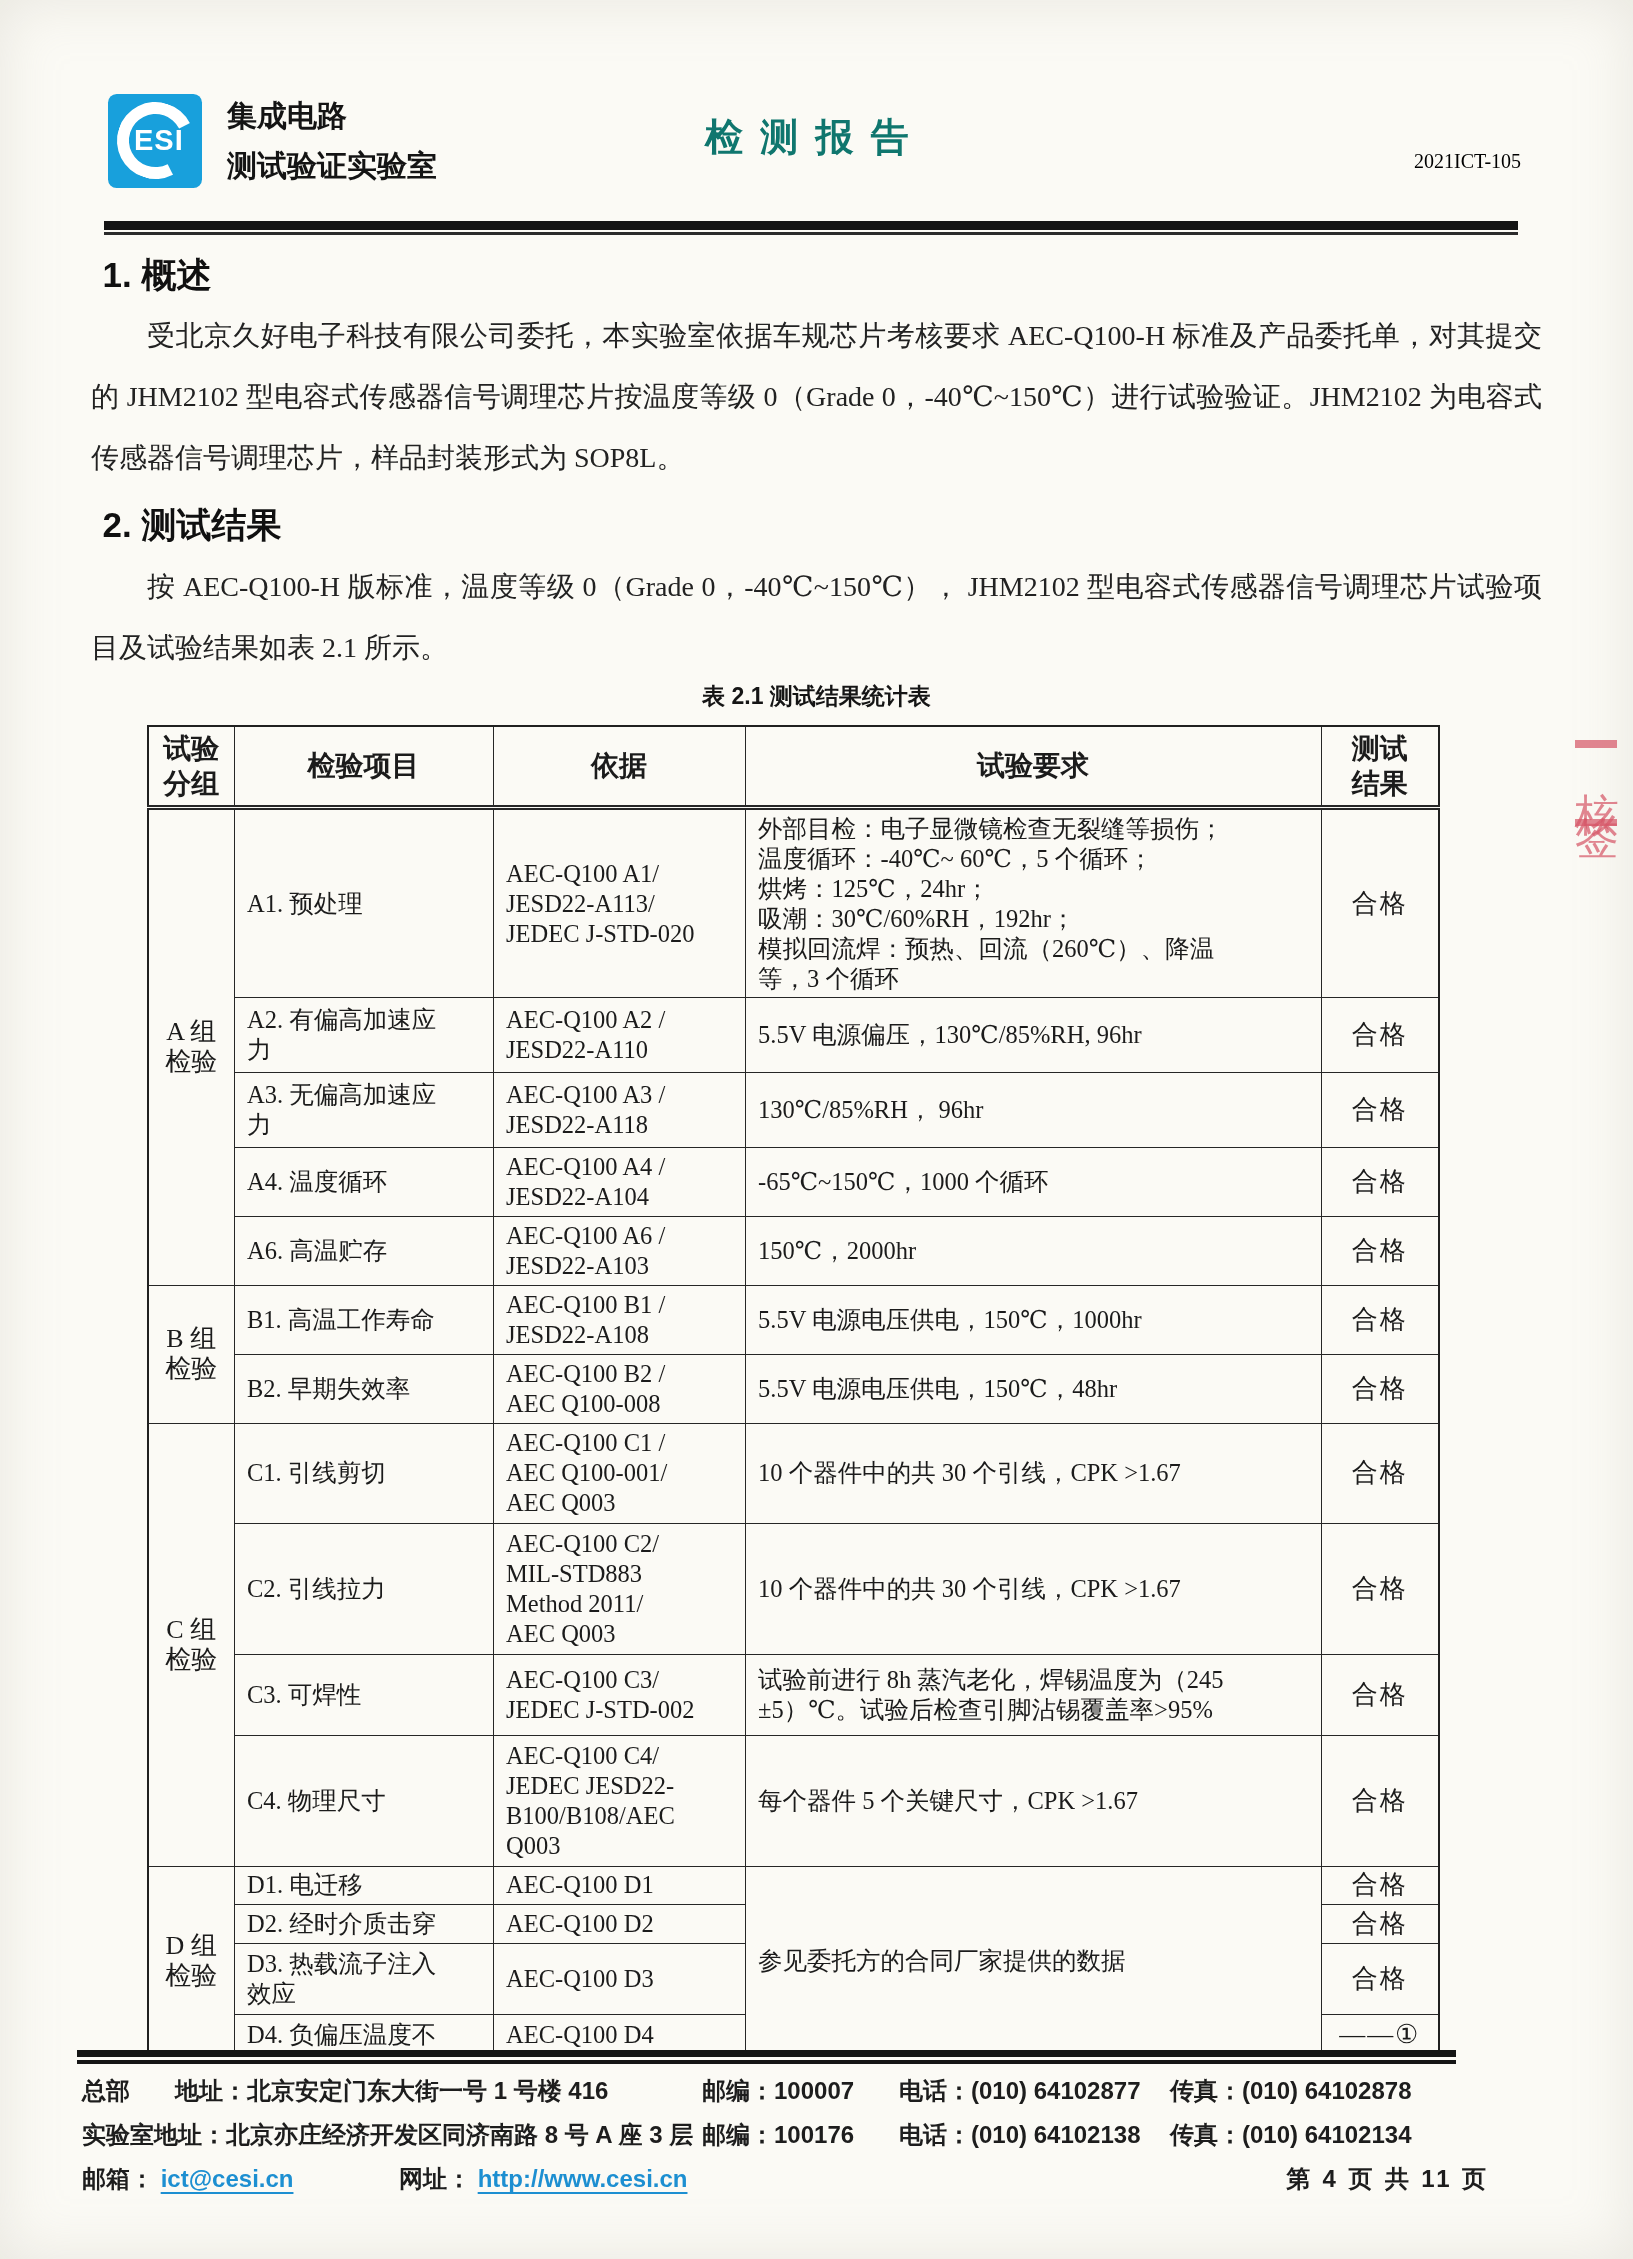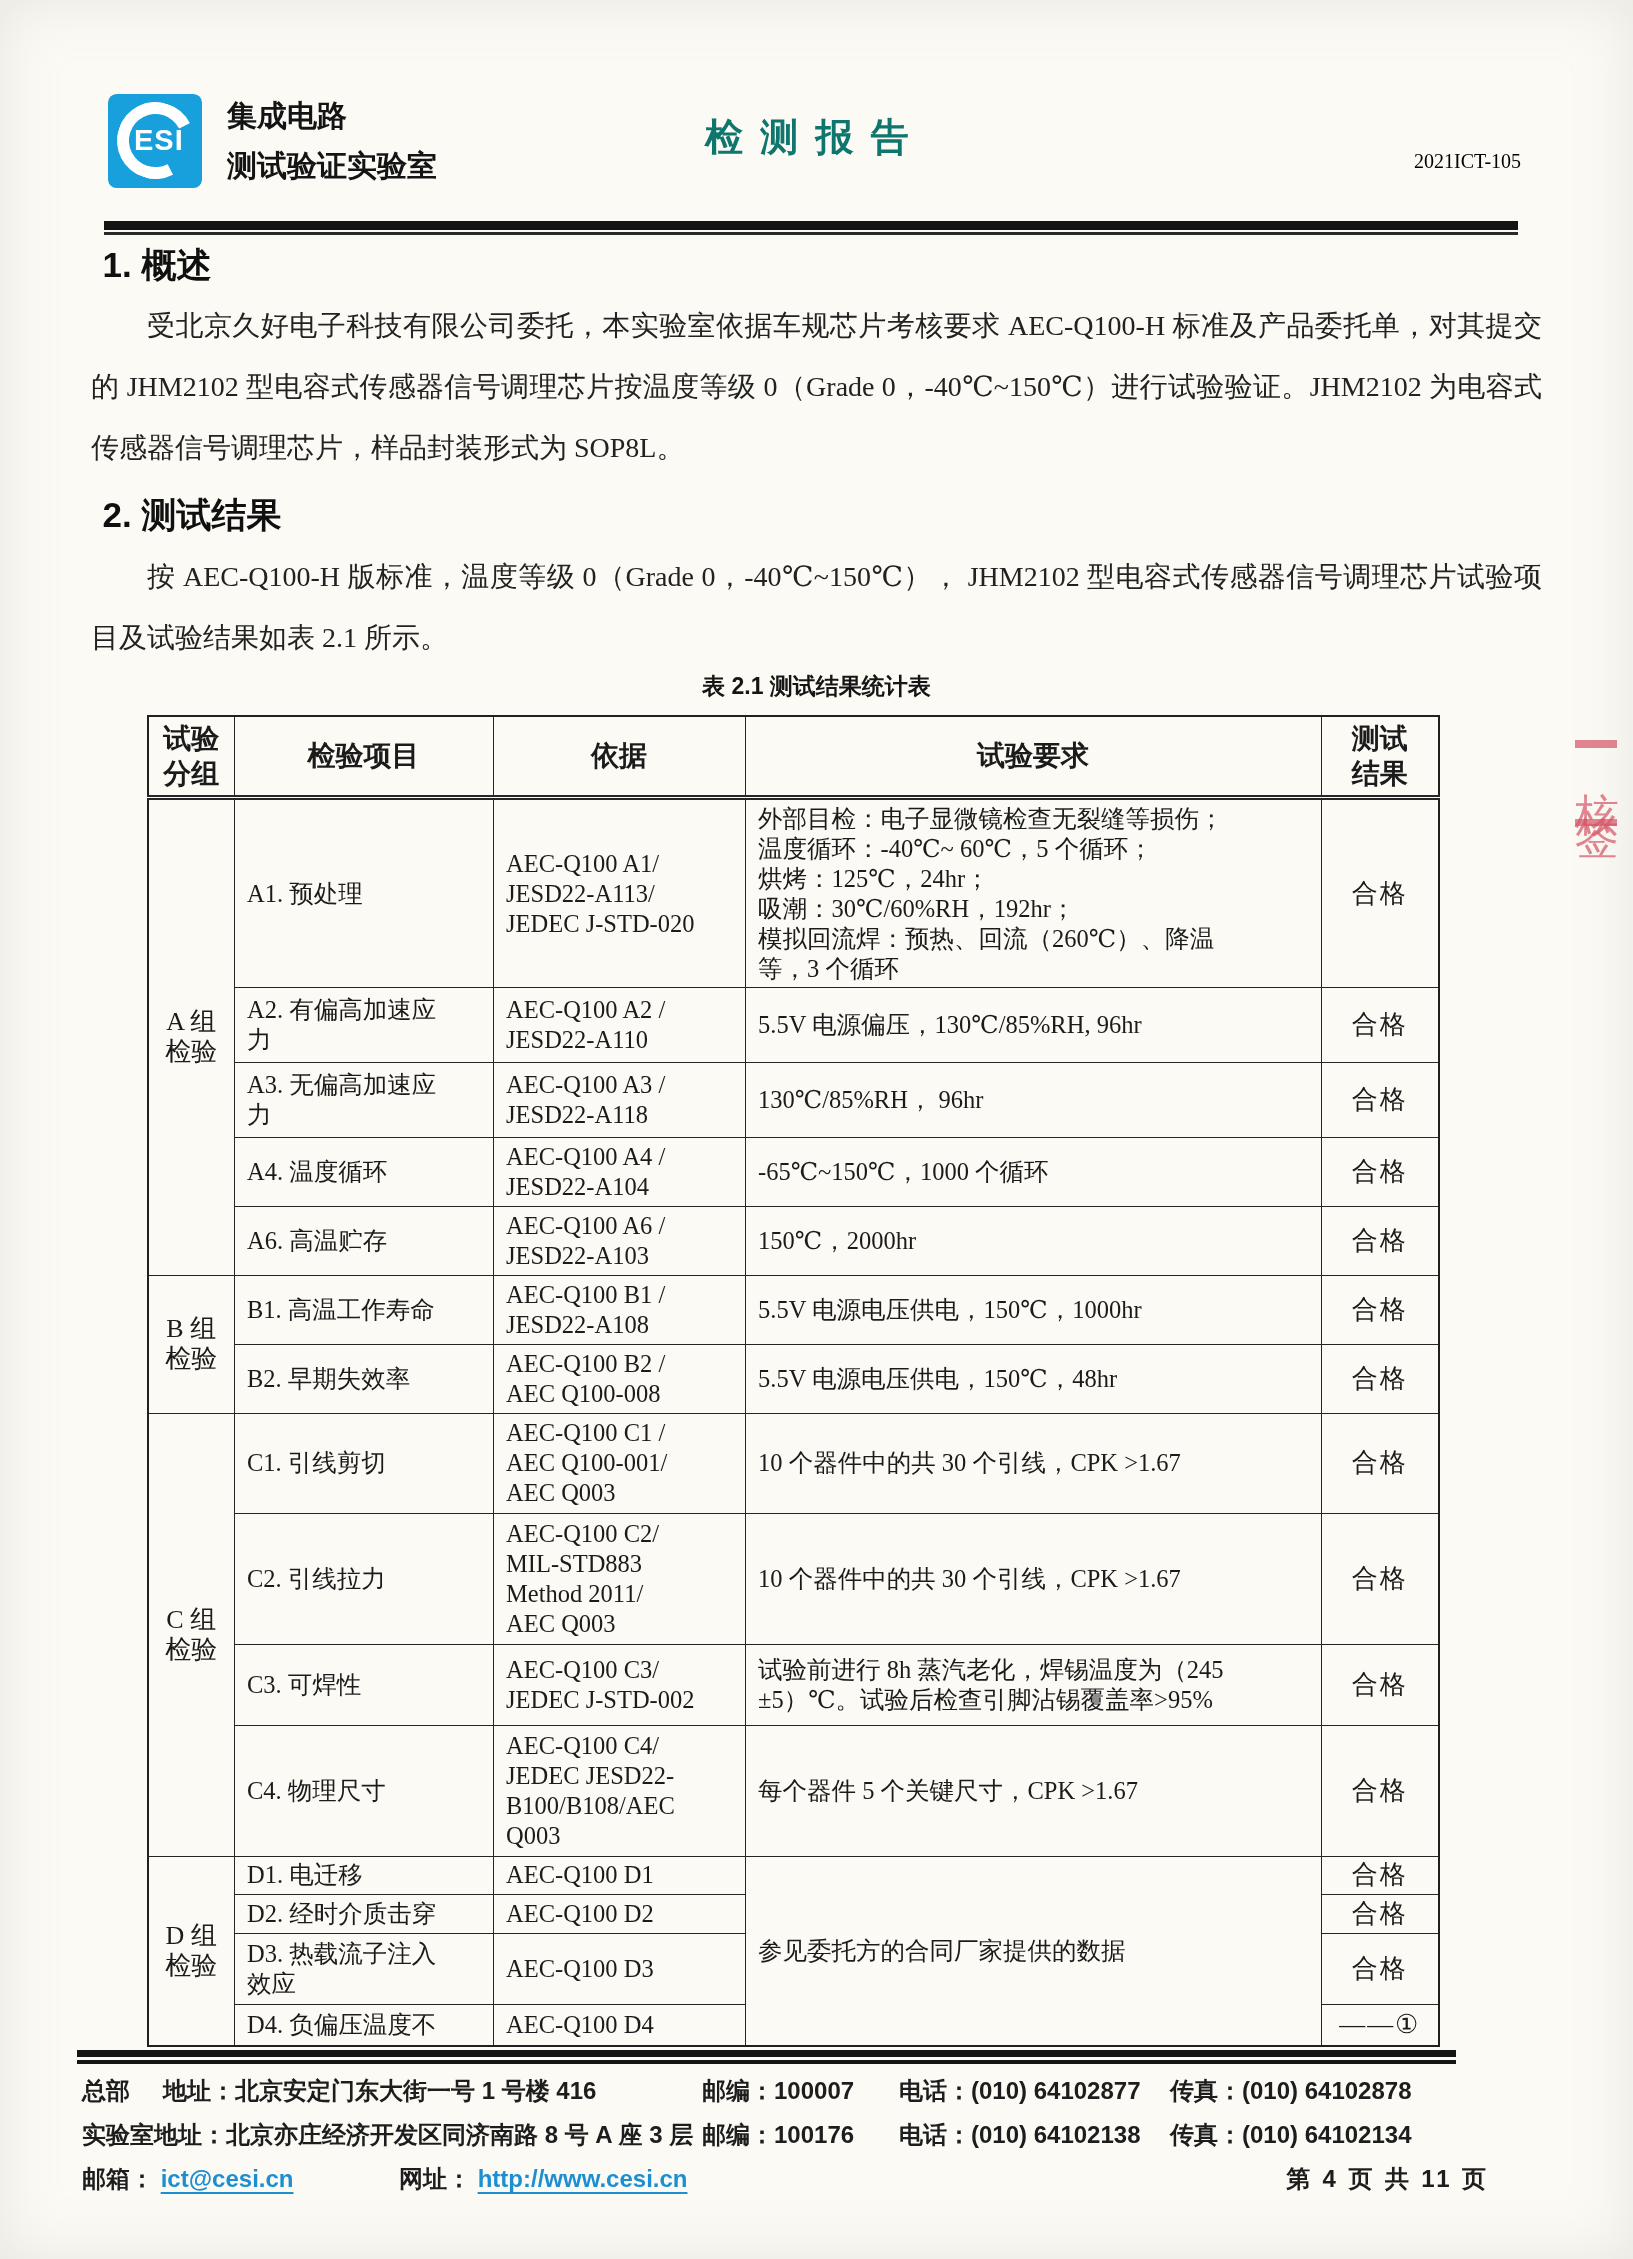--- a/index.html
+++ b/index.html
@@ -18,21 +18,21 @@
   .logo-text { position:absolute; inset:0; display:flex; align-items:center; justify-content:center;
     color:#fff; font-family:"Liberation Sans",sans-serif; font-weight:700; font-size:29px; letter-spacing:1px; padding-left:7.7px; }
   .org-lines { font-family:"Liberation Sans",sans-serif; font-weight:700; font-size:30px; line-height:50px; color:#141414; }
   .report-title { position:absolute; left:50%; transform:translateX(-50%); top:33px;
     font-family:"Liberation Sans",sans-serif; font-weight:700; font-size:38px; letter-spacing:17.3px; white-space:nowrap; color:#0f766e; }
   .report-no { position:absolute; right:1.9px; top:71px; font-size:20px; color:#000000; }
   .header-rule { position:absolute; top:221px; left:104px; right:115px; }
   .rule-thick { height:8.6px; background:#141414; }
   .rule-thin  { height:2.9px; background:#2b2b2b; margin-top:2.9px; }
   
-  .main { position:absolute; top:238px; left:91px; right:91px; }
+  .main { position:absolute; top:248px; left:91px; right:91px; }
   .sec-title { font-family:"Liberation Sans",sans-serif; font-weight:700; font-size:35px; color:#101010; margin:3.8px 0 0 11.5px; height:46px; }
   .para { font-size:28px; line-height:61px; text-indent:2em; text-align:justify; color:#222; margin-top:7.7px; }
   .sec2 { margin-top:13.4px; }
   .tbl-caption { text-align:center; font-family:"Liberation Sans",sans-serif; font-weight:700; font-size:23px; color:#151515; margin-top:3.8px; height:40px; }
   
   table { border-collapse:collapse; table-layout:fixed; width:1292px; margin:3.8px 0 0 56px; background:transparent; }
   col.w1{width:86px;} col.w2{width:259px;} col.w3{width:252px;} col.w4{width:576px;} col.w5{width:118px;}
   th,td { border:1.9px solid #262626; padding:3.8px 12.5px; font-size:24.5px; line-height:30px; color:#1b1b1b; vertical-align:middle; }
   thead th { font-family:"Liberation Sans",sans-serif; font-weight:700; font-size:28px; line-height:35px; text-align:center; border-bottom:5.8px double #262626; }
   table { border:2.9px solid #202020; }
@@ -50,21 +50,21 @@
   .stamp-text { writing-mode:vertical-rl; text-orientation:upright; font-size:44px; line-height:1;
     letter-spacing:25px; margin:9.6px auto 11.5px; font-family:"Liberation Serif",serif; }
   
   .footer-rule { position:absolute; top:2050px; left:77px; width:1379px; }
   .footer-rule .fr1 { height:6.7px; background:#151515; }
   .footer-rule .fr2 { height:3.8px; background:#151515; margin-top:3.8px; }
   .footer { position:absolute; top:2075px; left:82px; right:144px;
     font-family:"Liberation Sans",sans-serif; font-weight:700; font-size:24px; color:#1d1d1d; }
   .f-line { display:flex; align-items:baseline; height:44px; }
   .f-addr { width:620px; display:flex; }
-  .f-hq-label { margin-right:33px; }
+  .f-hq-label { margin-right:45px; }
   .f-zip { width:197px; } .f-tel { width:271px; } .f-fax { flex:1; }
   .f-link { color:#1d8fd1; text-decoration:underline; text-underline-offset:4.8px; }
   .f-email-wrap { width:317px; } .f-web-wrap { flex:1; }
   .f-page { text-align:right; letter-spacing:2.9px; }
 </style>
 </head>
 <body>
 
 <div class="page">
 

